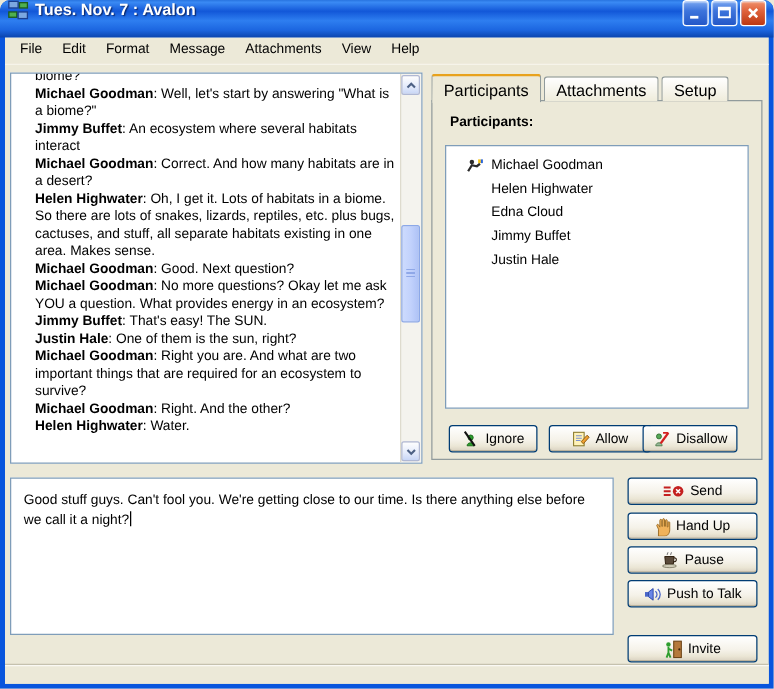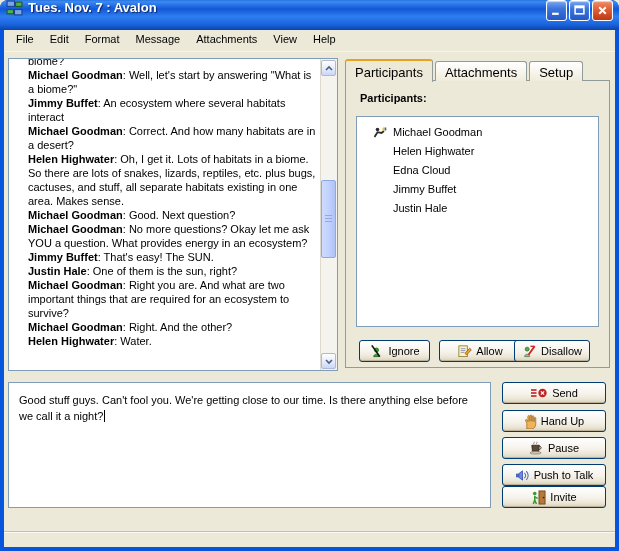--- a/index.html
+++ b/index.html
@@ -77,21 +77,21 @@
   .modbtn.disallow { left:168px; top:259px; width:76px;align-items:center; }
 
   
   .composer { position:absolute; left:4px; top:352px; width:483px; height:126px;
     background:#fff; border:1px solid #7F9DB9; padding:9px 10px; font-size:11px; line-height:16px; color:#000; }
   .caret { display:inline-block; width:1px; height:12px; background:#000; vertical-align:-2px; margin-left:1px; }
 
   
   .action-btn { position:absolute; left:498px; width:104px; height:22px; }
   .act-send { top:352px; } .act-hand { top:380px; } .act-pause { top:407px; }
-  .act-ptt { top:434px; } .act-invite { top:456px;text-align:right; }
+  .act-ptt { top:434px; } .act-invite { top:478px;text-align:right; }
 
   
   .statusbar { position:absolute; left:0; bottom:0; width:100%; height:16px;
     border-top:1px solid #C5C1AE; box-shadow:inset 0 1px 0 #FAF9F4; background:#ECE9D8; }
 
   svg { display:block; }
 </style>
 </head>
 <body>
 

